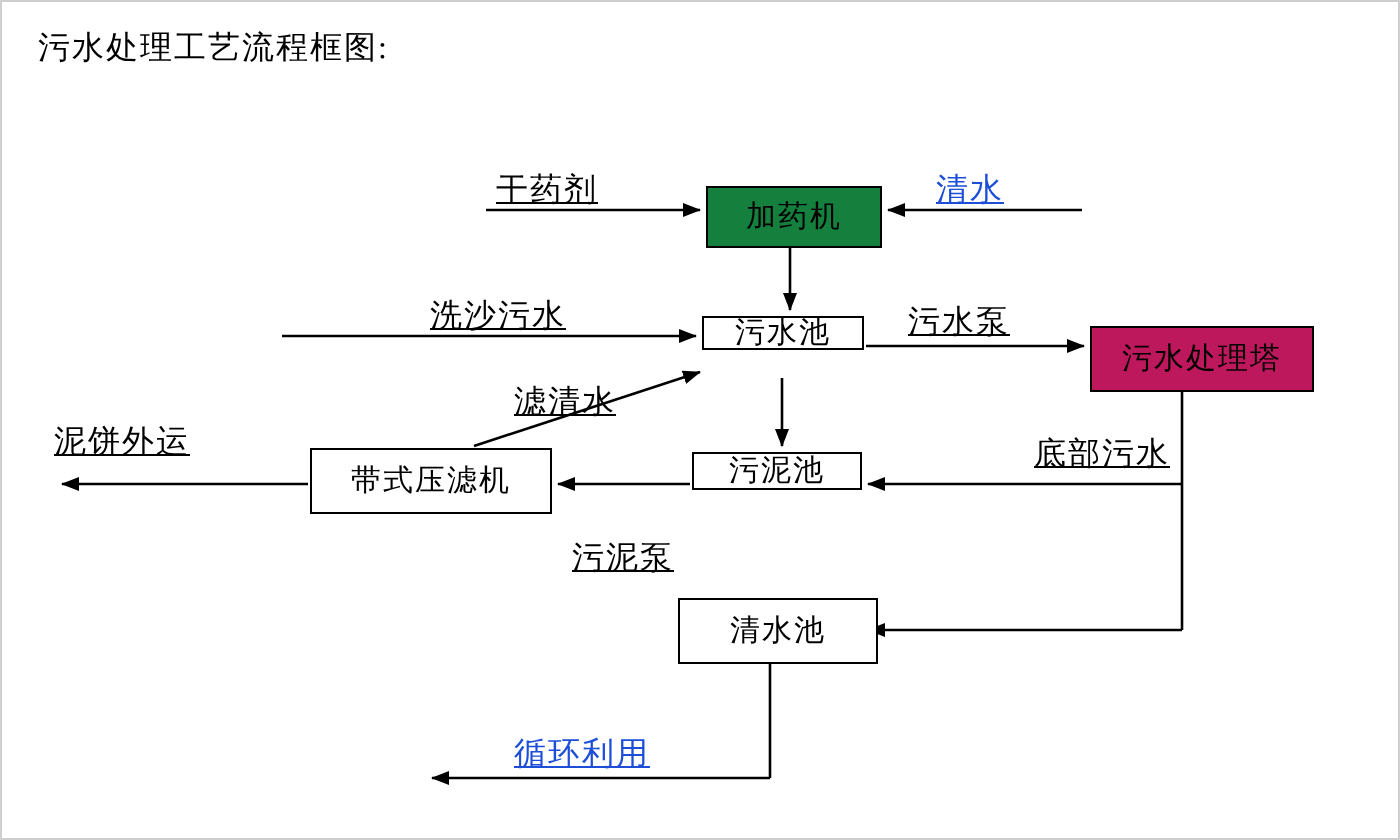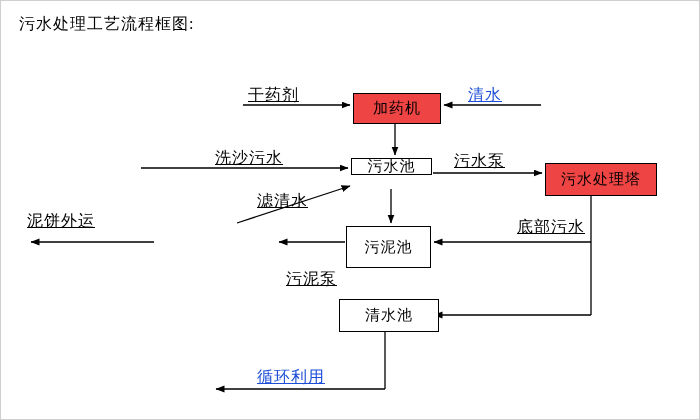--- a/index.html
+++ b/index.html
@@ -69,24 +69,25 @@
       <polyline points="590,195 590,314" fill="none" stroke="#000000" stroke-width="1.3"></polyline>
       <polyline points="590,241 433,241" fill="none" stroke="#000000" stroke-width="1.3" marker-end="url(#arrowhead)"></polyline>
       <polyline points="590,314 433,314" fill="none" stroke="#000000" stroke-width="1.3" marker-end="url(#arrowhead)"></polyline>
       <polyline points="344,241 278,241" fill="none" stroke="#000000" stroke-width="1.3" marker-end="url(#arrowhead)"></polyline>
       <polyline points="153,241 30,241" fill="none" stroke="#000000" stroke-width="1.3" marker-end="url(#arrowhead)"></polyline>
       <polyline points="236,222 349,185" fill="none" stroke="#000000" stroke-width="1.3" marker-end="url(#arrowhead)"></polyline>
       <polyline points="384,331 384,388" fill="none" stroke="#000000" stroke-width="1.3"></polyline>
       <polyline points="384,388 215,388" fill="none" stroke="#000000" stroke-width="1.3" marker-end="url(#arrowhead)"></polyline>
     </svg>
   <div class="page-title">污水处理工艺流程框图:</div>
-<div class="node" style="left: 352px; top: 92px; width: 88px; height: 31px; border-color: rgb(0, 0, 0); background: #ef4444; color: rgb(0, 0, 0);">加药机</div>
+<div class="node" style="left: 352px; top: 92px; width: 88px; height: 31px; border-color: rgb(0, 0, 0); background: #15803d; color: rgb(0, 0, 0);">加药机</div>
     <div class="node" style="left: 350px; top: 157px; width: 81px; height: 17px; border-color: rgb(0, 0, 0); background: rgb(255, 255, 255); color: rgb(0, 0, 0);">污水池</div>
-    <div class="node" style="left: 544px; top: 162px; width: 112px; height: 33px; border-color: rgb(0, 0, 0); background: #ef4444; color: rgb(0, 0, 0);">污水处理塔</div>
-    <div class="node" style="left: 345px; top: 225px; width: 85px; height: 42px; border-color: rgb(0, 0, 0); background: rgb(255, 255, 255); color: rgb(0, 0, 0);">污泥池</div>
+    <div class="node" style="left: 544px; top: 162px; width: 112px; height: 33px; border-color: rgb(0, 0, 0); background: #be185d; color: rgb(0, 0, 0);">污水处理塔</div>
+    <div class="node" style="left: 345px; top: 225px; width: 85px; height: 19px; border-color: rgb(0, 0, 0); background: rgb(255, 255, 255); color: rgb(0, 0, 0);">污泥池</div>
+    <div class="node" style="left: 154px; top: 223px; width: 121px; height: 33px; border-color: rgb(0, 0, 0); background: rgb(255, 255, 255); color: rgb(0, 0, 0);">带式压滤机</div>
     <div class="node" style="left: 338px; top: 298px; width: 100px; height: 33px; border-color: rgb(0, 0, 0); background: rgb(255, 255, 255); color: rgb(0, 0, 0);">清水池</div>
     <div class="edge-label" style="left: 247px; top: 84px; color: rgb(0, 0, 0);">干药剂</div>
     <div class="edge-label" style="left: 467px; top: 84px; color: #1d4ed8;">清水</div>
     <div class="edge-label" style="left: 174px; top: 147px; color: rgb(0, 0, 0); margin-left: 40px;">洗沙污水</div>
     <div class="edge-label" style="left: 453px; top: 150px; color: rgb(0, 0, 0);">污水泵</div>
     <div class="edge-label" style="left: 256px; top: 190px; color: rgb(0, 0, 0);">滤清水</div>
     <div class="edge-label" style="left: 285px; top: 224px; color: rgb(0, 0, 0); margin-top: 44px;">污泥泵</div>
     <div class="edge-label" style="left: 516px; top: 216px; color: rgb(0, 0, 0);">底部污水</div>
     <div class="edge-label" style="left: 26px; top: 210px; color: rgb(0, 0, 0);">泥饼外运</div>
     <div class="edge-label" style="left: 256px; top: 366px; color: #1d4ed8;">循环利用</div>

